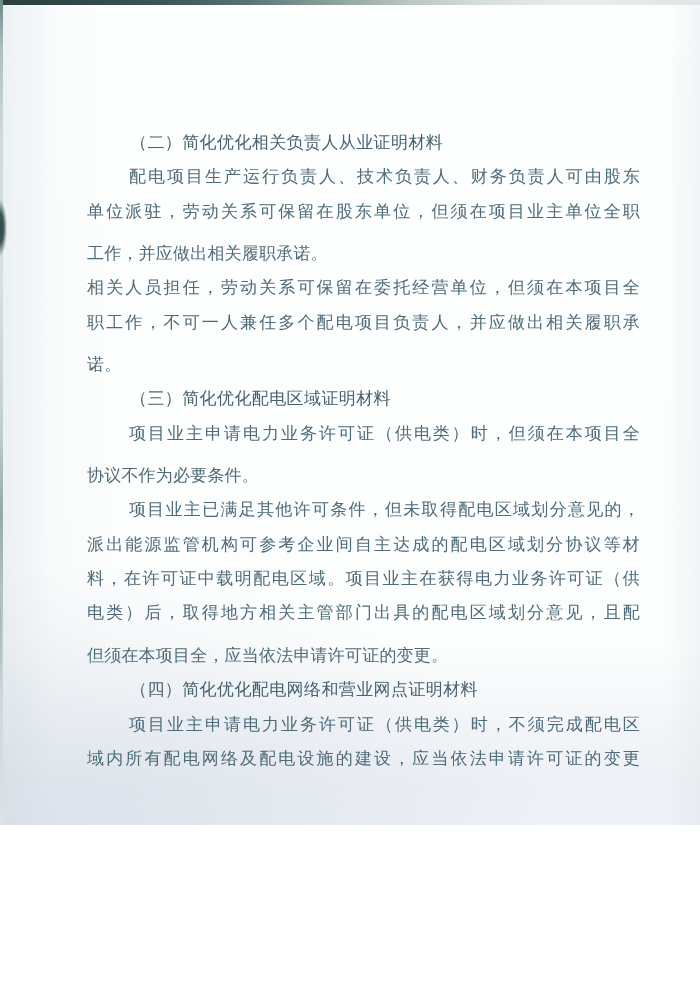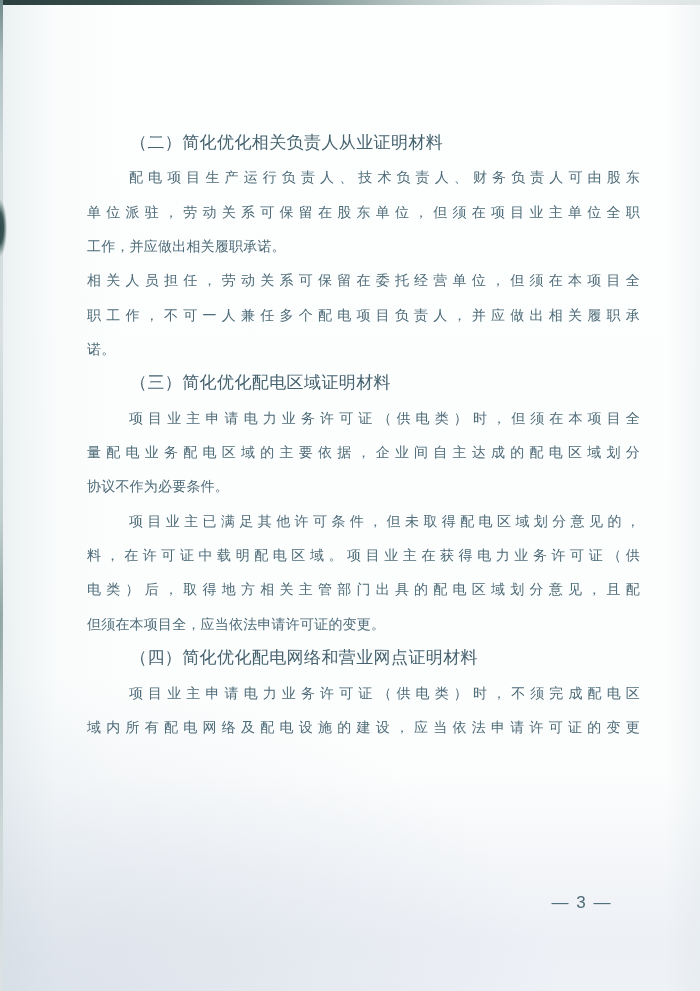--- a/index.html
+++ b/index.html
@@ -8,23 +8,23 @@
     --paper: #fcfdfd;
   }
   html, body {
     margin: 0;
     padding: 0;
     background: #ffffff;
   }
   .page {
     position: relative;
     width: 700px;
-    height: 991px;
+    height: 825px;
     overflow: hidden;
-    font-family: Liberation Sans, sans-serif;
+    font-family: Liberation Serif, serif;
     background:
       radial-gradient(ellipse 130% 55% at 0% 102%, rgba(203,212,224,0.55), rgba(203,212,224,0) 62%),
       linear-gradient(90deg, rgba(212,224,227,0.45) 0px, rgba(240,245,246,0.25) 55px, rgba(255,255,255,0) 120px),
       linear-gradient(270deg, rgba(218,226,229,0.30) 0px, rgba(255,255,255,0) 34px),
       linear-gradient(180deg, #fdfefe 0%, #fcfdfd 78%, #edf0f5 95%, #eef1f6 100%);
   }
   
   .top-edge {
     position: absolute;
     top: 0; left: 0; right: 0;
@@ -67,37 +67,38 @@
   .content {
     position: absolute;
     left: 87px;
     right: 60px;
     top: 126px;
     color: var(--ink);
   }
   .line {
     height: 34.35px;
     line-height: 34.35px;
-    font-size: 14px;
+    font-size: 17px;
     letter-spacing: 0.2px;
     white-space: nowrap;
     text-align: justify;
     text-justify: inter-character;
     color: var(--ink);
   }
   .line.full {
     text-align-last: justify;
   }
   .line.first {
     padding-left: 42px;
     text-align-last: justify;
   }
   .line.last {
     text-align: left;
     text-align-last: left;
+    margin-top: 8px;
   }
   .line.heading {
     padding-left: 43px;
     font-size: 17px;
     letter-spacing: 0.4px;
     text-align: left;
     text-align-last: left;
     color: var(--heading-ink);
   }
   .page-number {
@@ -123,23 +124,23 @@
   <div class="content">
       <div class="line heading">（二）简化优化相关负责人从业证明材料</div>
       <div class="line first">配电项目生产运行负责人、技术负责人、财务负责人可由股东</div>
       <div class="line full">单位派驻，劳动关系可保留在股东单位，但须在项目业主单位全职</div>
       <div class="line last">工作，并应做出相关履职承诺。</div>
       <div class="line full">相关人员担任，劳动关系可保留在委托经营单位，但须在本项目全</div>
       <div class="line full">职工作，不可一人兼任多个配电项目负责人，并应做出相关履职承</div>
       <div class="line last">诺。</div>
       <div class="line heading">（三）简化优化配电区域证明材料</div>
       <div class="line first">项目业主申请电力业务许可证（供电类）时，但须在本项目全</div>
-      <div class="line full">量配电业务配电区域的主要依据，企业间自主达成的配电区域划分</div>
       <div class="line last">协议不作为必要条件。</div>
       <div class="line first">项目业主已满足其他许可条件，但未取得配电区域划分意见的，</div>
+      <div class="line full">派出能源监管机构可参考企业间自主达成的配电区域划分协议等材</div>
       <div class="line full">料，在许可证中载明配电区域。项目业主在获得电力业务许可证（供</div>
       <div class="line full">电类）后，取得地方相关主管部门出具的配电区域划分意见，且配</div>
       <div class="line last">但须在本项目全，应当依法申请许可证的变更。</div>
       <div class="line heading">（四）简化优化配电网络和营业网点证明材料</div>
       <div class="line first">项目业主申请电力业务许可证（供电类）时，不须完成配电区</div>
       <div class="line full">域内所有配电网络及配电设施的建设，应当依法申请许可证的变更</div>
     </div>
 
   <div class="page-number">— 3 —</div>
 </div>

